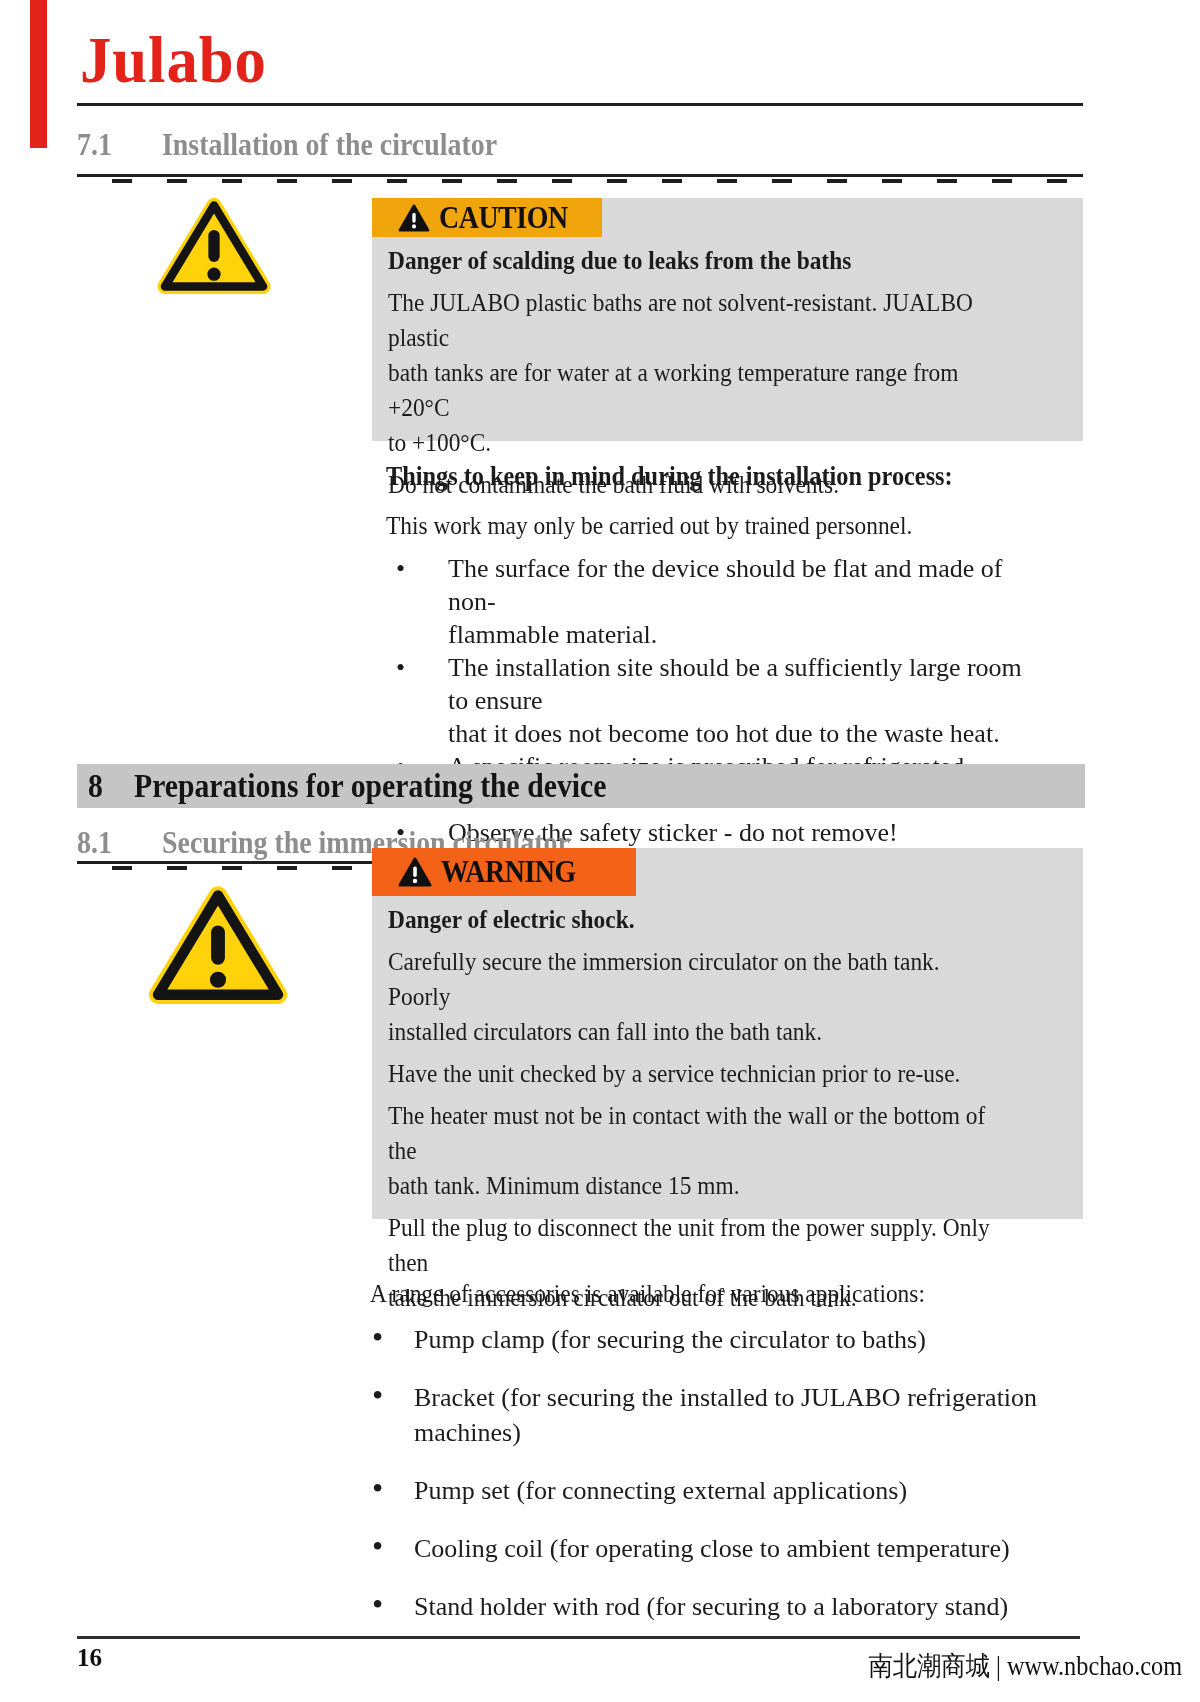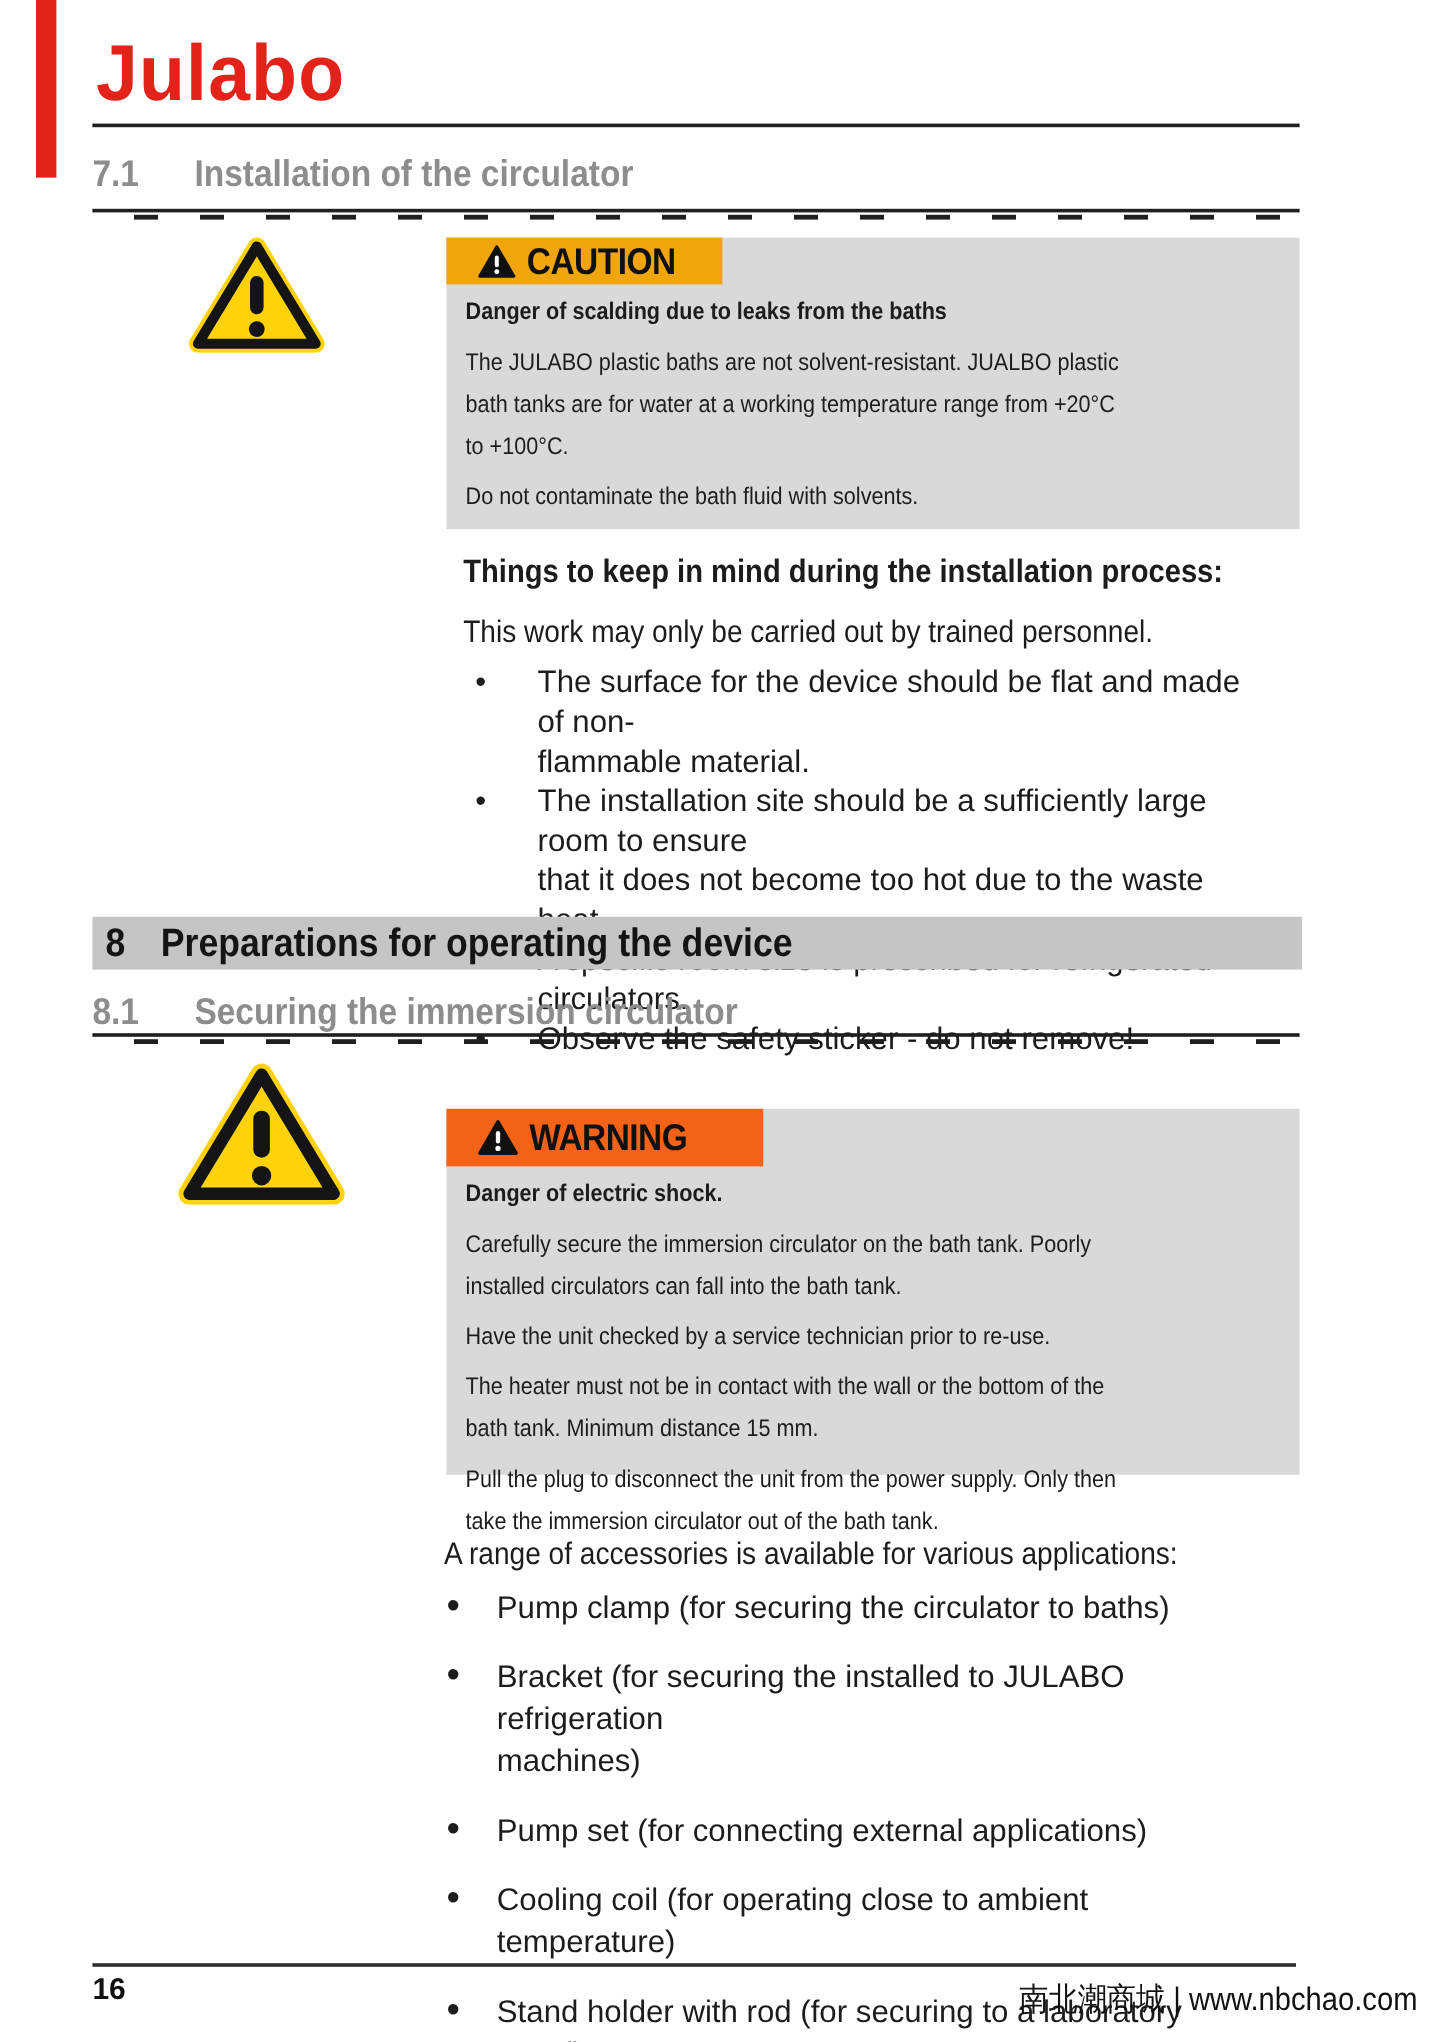--- a/index.html
+++ b/index.html
@@ -1,17 +1,17 @@
 <!DOCTYPE html>
 <html style="--brand-red: #e32219; --heading-gray: #8d8d8d; --caution-orange: #f0a50c; --warning-orange: #f46217; --panel-gray: #d9d9d9; --section-bar-gray: #c5c5c5; --triangle-yellow: #ffd20a;"><head>
 <meta charset="utf-8">
 <style>
   html,body{margin:0;padding:0;background:#e8e8e8;}
   .page{position:relative;width:1200px;height:1702px;background:#ffffff;margin:0 auto;
-        font-family:Liberation Sans, sans-serif;color:#1c1c1c;overflow:hidden;}
+        font-family:Liberation Serif, serif;color:#1c1c1c;overflow:hidden;}
   .cond{transform:scaleX(0.9);transform-origin:0 0;display:inline-block;white-space:nowrap;}
 
   .edge-marker{position:absolute;left:30px;top:0;width:17px;height:148px;background:var(--brand-red,#e32219);}
 
   .logo{position:absolute;left:80px;top:22px;font-size:66px;font-weight:800;letter-spacing:1px;
         color:var(--brand-red,#e32219);transform:scaleX(0.95);transform-origin:0 0;}
 
   .solid-rule{position:absolute;left:77px;width:1006px;border-top:3px solid #1f1f1f;}
 
   .sec-head{position:absolute;left:77px;display:flex;font-weight:700;font-size:31px;
@@ -21,21 +21,21 @@
   .hrule{position:absolute;left:77px;width:1006px;}
   .hrule .solid{border-top:3px solid #1f1f1f;height:0;}
   .hrule .dashes{height:4px;margin-top:2px;
      background:repeating-linear-gradient(90deg,transparent 0 35px,#1f1f1f 35px 55px);}
 
   .tri{position:absolute;}
 
   .panel{position:absolute;left:372px;width:711px;background:var(--panel-gray,#d9d9d9);}
   .band{display:flex;align-items:center;padding-left:26px;gap:9px;}
   .band-label{font-size:31px;font-weight:800;color:#101010;letter-spacing:-0.5px;}
-  .panel-body{padding:6px 16px 0 16px;font-size:20px;line-height:35px;}
+  .panel-body{padding:6px 16px 0 16px;font-size:26px;line-height:35px;}
   .p{white-space:pre-line;}
   .p + .p{margin-top:7px;}
   .bold{font-weight:700;}
 
   .free-text{position:absolute;font-size:26px;line-height:36px;white-space:pre-line;}
 
   ul.blist{position:absolute;list-style:none;margin:0;padding:0;}
   .blist li{position:relative;white-space:pre-line;}
   .blist-71 li{padding-left:62px;font-size:26px;line-height:33px;}
   .blist-71 li::before{content:"\2022";position:absolute;left:10px;top:0;}
@@ -121,21 +121,21 @@
     <div class="dashes"></div>
   </div>
 
   <svg class="tri" style="left:148px;top:884px" width="140" height="120" viewBox="0 0 120 104">
     <path d="M60 10 L112 96 H8 Z" fill="var(--triangle-yellow,#ffd20a)" stroke="var(--triangle-yellow,#ffd20a)" stroke-width="16" stroke-linejoin="round"></path>
     <path d="M60 10 L112 96 H8 Z" fill="var(--triangle-yellow,#ffd20a)" stroke="#141414" stroke-width="9" stroke-linejoin="round"></path>
     <rect x="54" y="36" width="12" height="34" rx="6" fill="#141414"></rect>
     <circle cx="60" cy="83" r="7" fill="#141414"></circle>
   </svg>
 
-  <div class="panel" style="top:924px;height:305px">
+  <div class="panel" style="top:848px;height:371px">
     <div class="band" style="height:48px;width:238px;background:var(--warning-orange,#f46217)">
       <svg width="34" height="30" viewBox="0 0 34 30">
         <path d="M17 2 L32 28 H2 Z" fill="#101010" stroke="#101010" stroke-width="3" stroke-linejoin="round"></path>
         <rect x="15.2" y="9.5" width="3.6" height="10.5" rx="1.8" fill="#ffffff"></rect>
         <circle cx="17" cy="24" r="2.2" fill="#ffffff"></circle>
       </svg>
       <span class="band-label cond">WARNING</span>
     </div>
     <div class="panel-body">
       <div class="p bold cond" style="white-space:pre-line">Danger of electric shock.</div>

